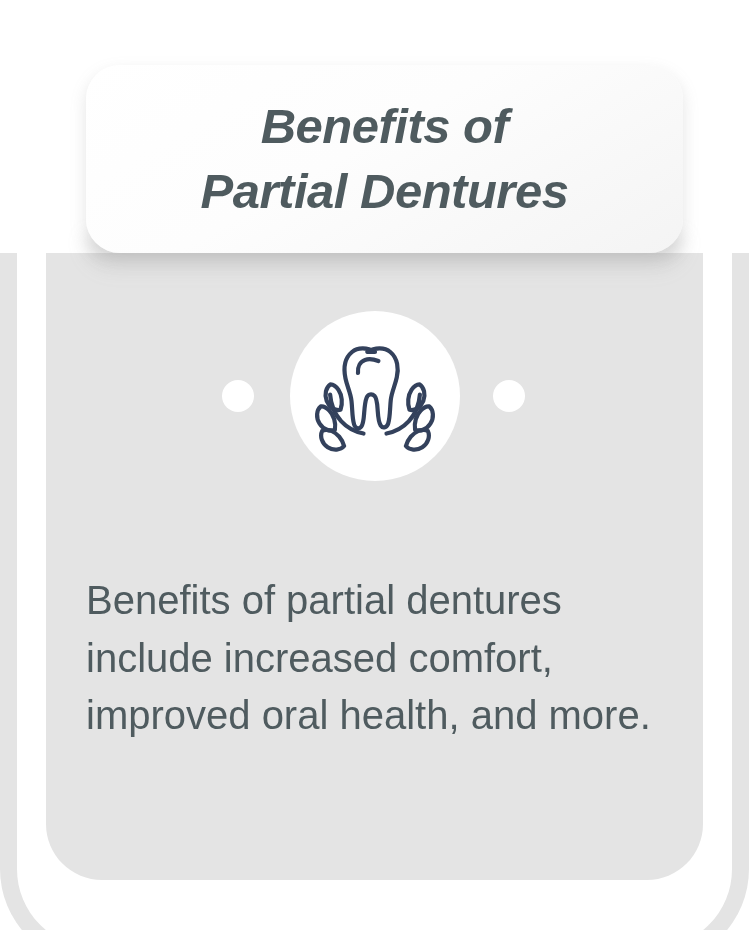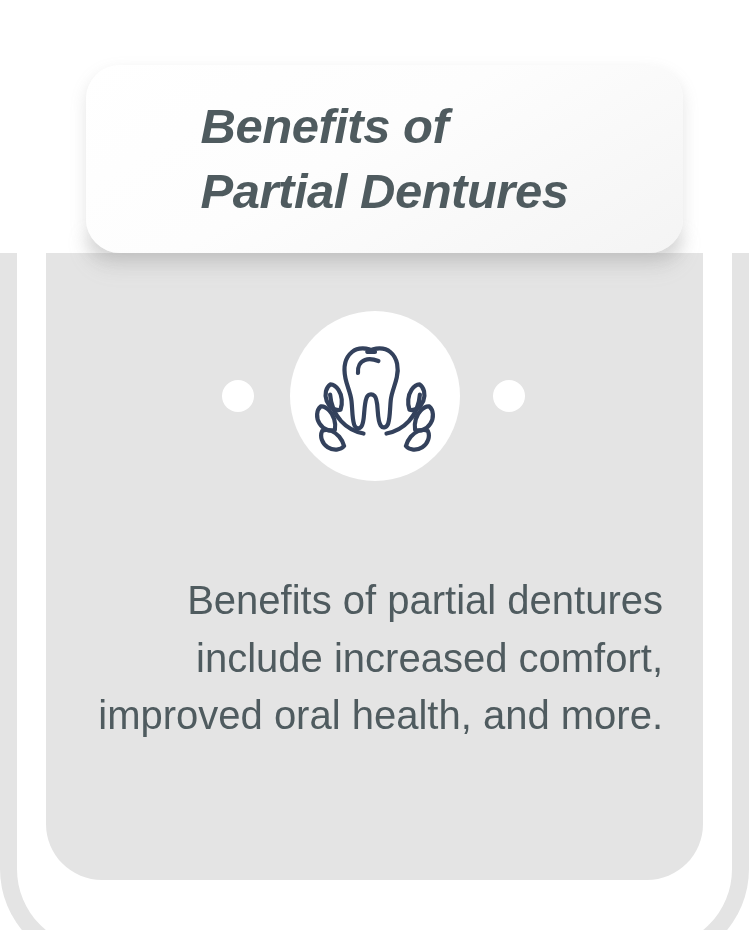--- a/index.html
+++ b/index.html
@@ -69,21 +69,21 @@
   }
   #header-title {
     margin: 0;
     font-family: "Liberation Sans", sans-serif;
     font-weight: bold;
     font-style: italic;
     font-size: 49px;
     line-height: 1.32;
     letter-spacing: -0.5px;
     color: #4f5b5f;
-    text-align: left;
+    text-align: center;
     white-space: pre-line;
   }
 
   
   #icon-circle {
     position: absolute;
     left: 290px;
     top: 311px;
     width: 170px;
     height: 170px;
@@ -110,21 +110,21 @@
     position: absolute;
     left: 86px;
     top: 572px;
     width: 577px;
     margin: 0;
     font-family: "Liberation Sans", sans-serif;
     font-weight: normal;
     font-size: 40px;
     line-height: 1.44;
     color: #4f5b5f;
-    text-align: right;
+    text-align: left;
   }
 </style>
 </head>
 <body>
 
 <div id="outer-frame"></div>
 
 <div id="inner-card">
 
   <div class="side-dot" id="dot-left" style="left:176px; top:127px;"></div>

